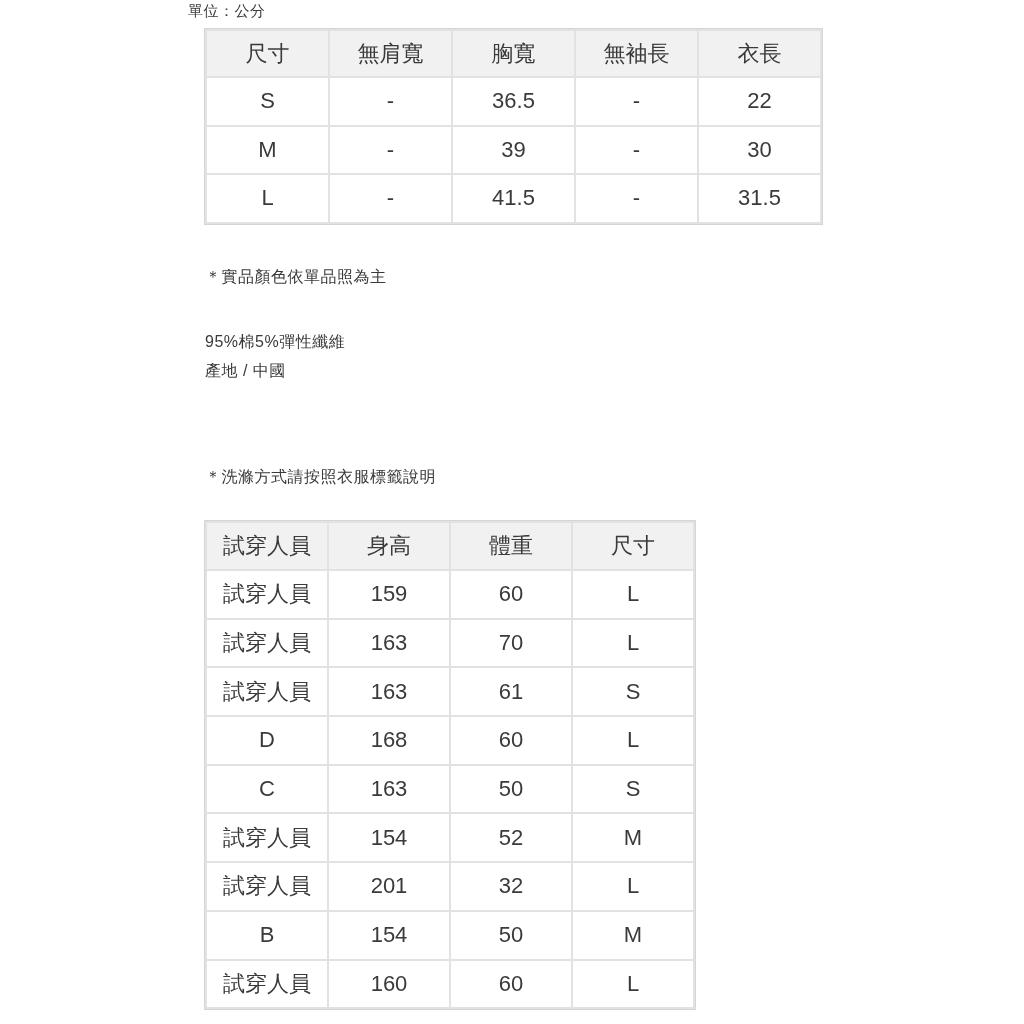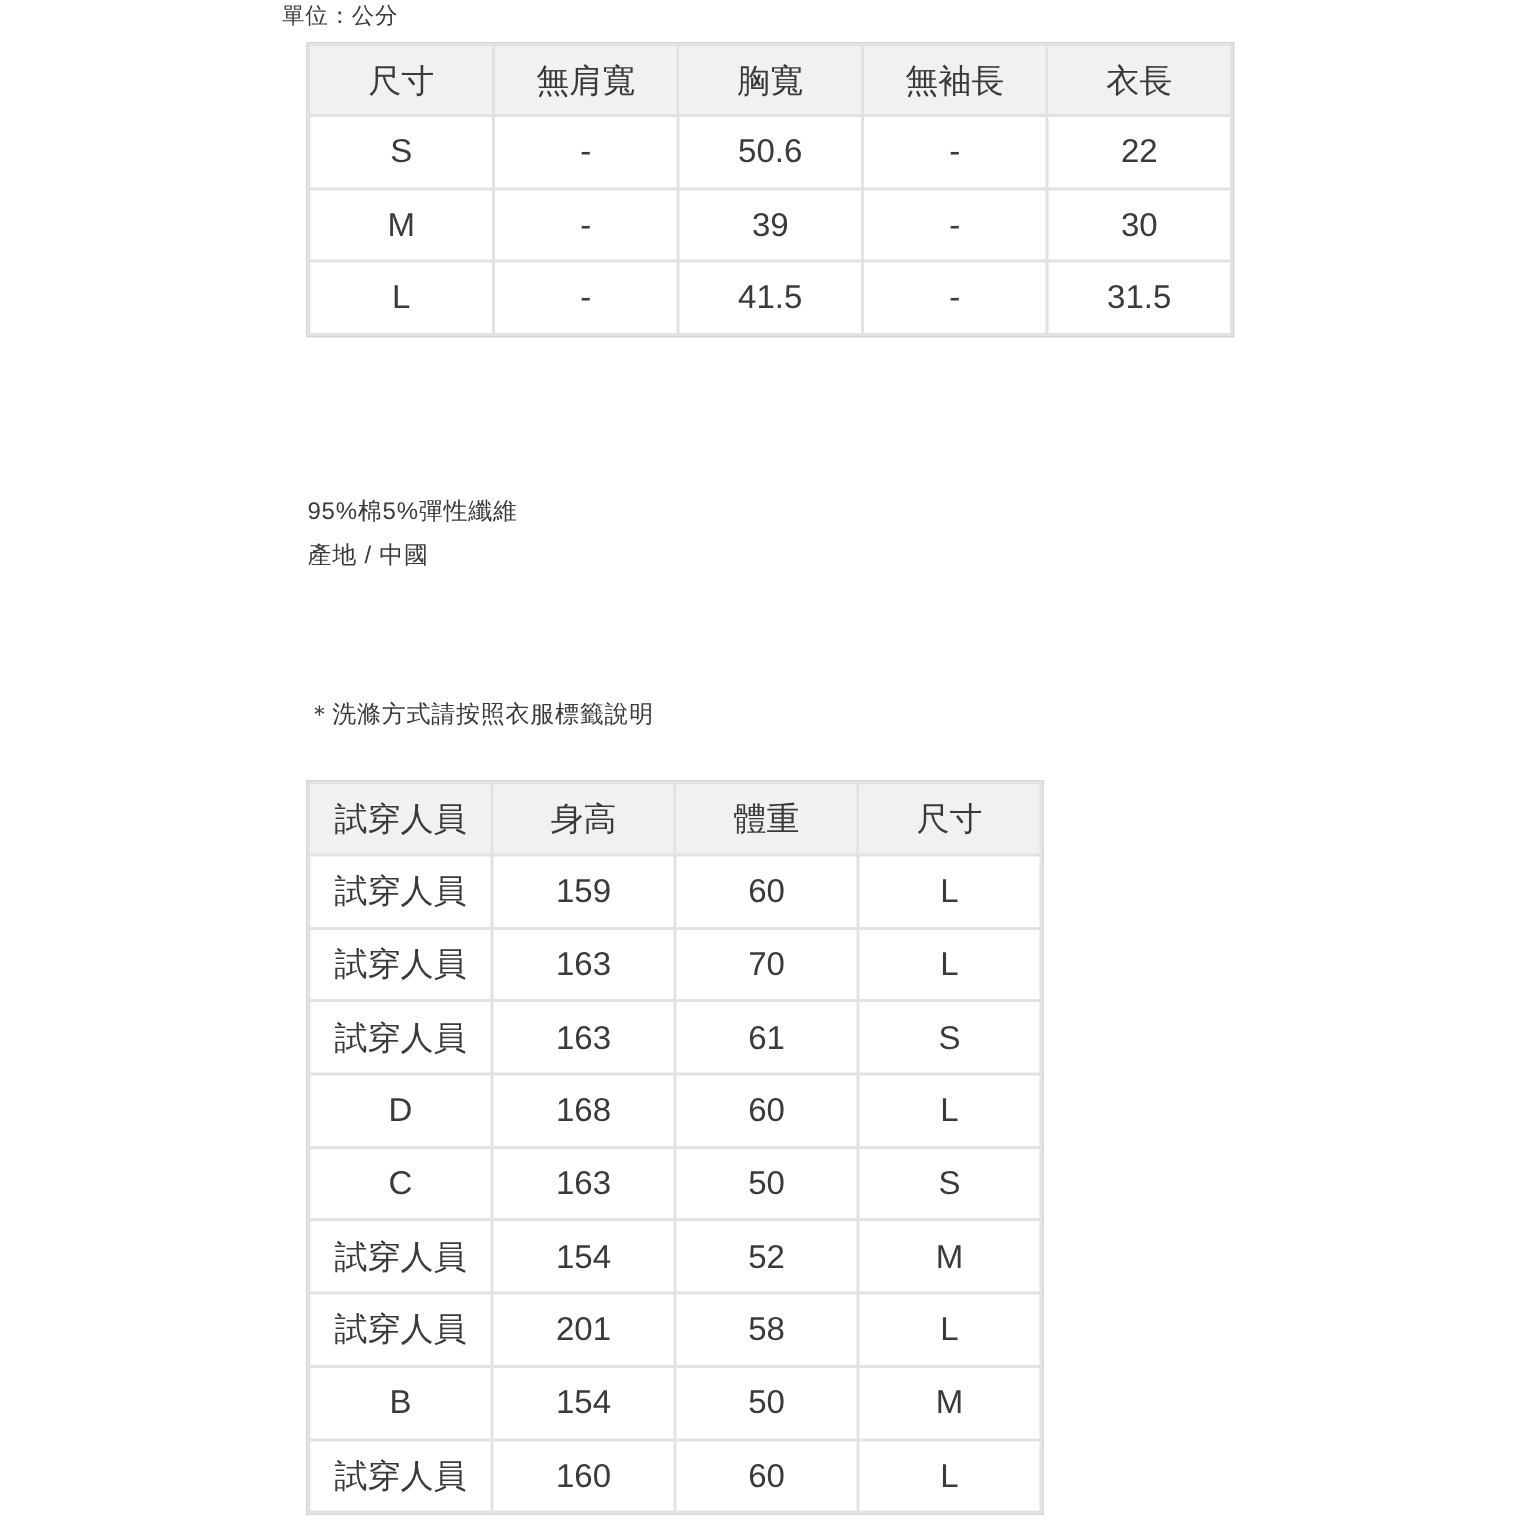--- a/index.html
+++ b/index.html
@@ -89,21 +89,21 @@
           <th>無肩寬</th>
           <th>胸寬</th>
           <th>無袖長</th>
           <th>衣長</th>
         </tr>
     </thead>
     <tbody>
         <tr>
           <td>S</td>
           <td>-</td>
-          <td>50.6</td>
+          <td>36.5</td>
           <td>-</td>
           <td>22</td>
         </tr>
         <tr>
           <td>M</td>
           <td>-</td>
           <td>39</td>
           <td>-</td>
           <td>30</td>
         </tr>
@@ -111,20 +111,21 @@
           <td>L</td>
           <td>-</td>
           <td>41.5</td>
           <td>-</td>
           <td>31.5</td>
         </tr>
       </tbody>
   </table>
 
   <div id="color-note" class="abs note-block">
+    <p>＊實品顏色依單品照為主</p>
   </div>
 
   <div id="material-note" class="abs note-block">
     <p>95%棉5%彈性纖維</p>
     <p>產地 / 中國</p>
   </div>
 
   <div id="wash-note" class="abs note-block">
     <p>＊洗滌方式請按照衣服標籤說明</p>
   </div>
@@ -177,21 +178,21 @@
         </tr>
         <tr>
           <td>試穿人員</td>
           <td>154</td>
           <td>52</td>
           <td>M</td>
         </tr>
         <tr>
           <td>試穿人員</td>
           <td>201</td>
-          <td>58</td>
+          <td>32</td>
           <td>L</td>
         </tr>
         <tr>
           <td>B</td>
           <td>154</td>
           <td>50</td>
           <td>M</td>
         </tr>
         <tr>
           <td>試穿人員</td>

